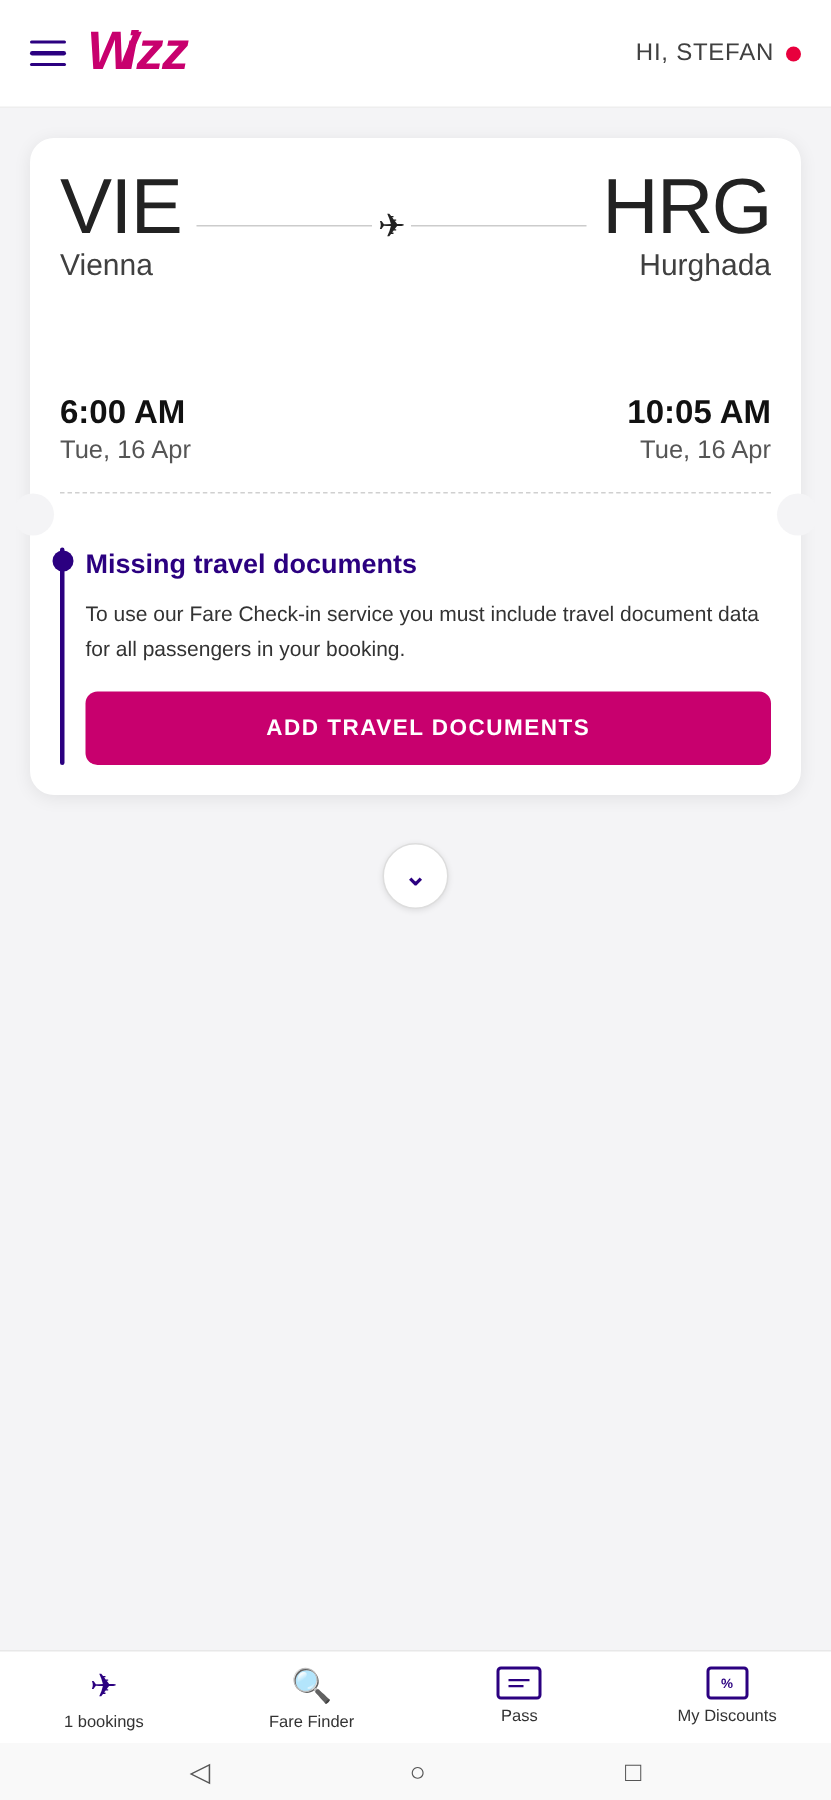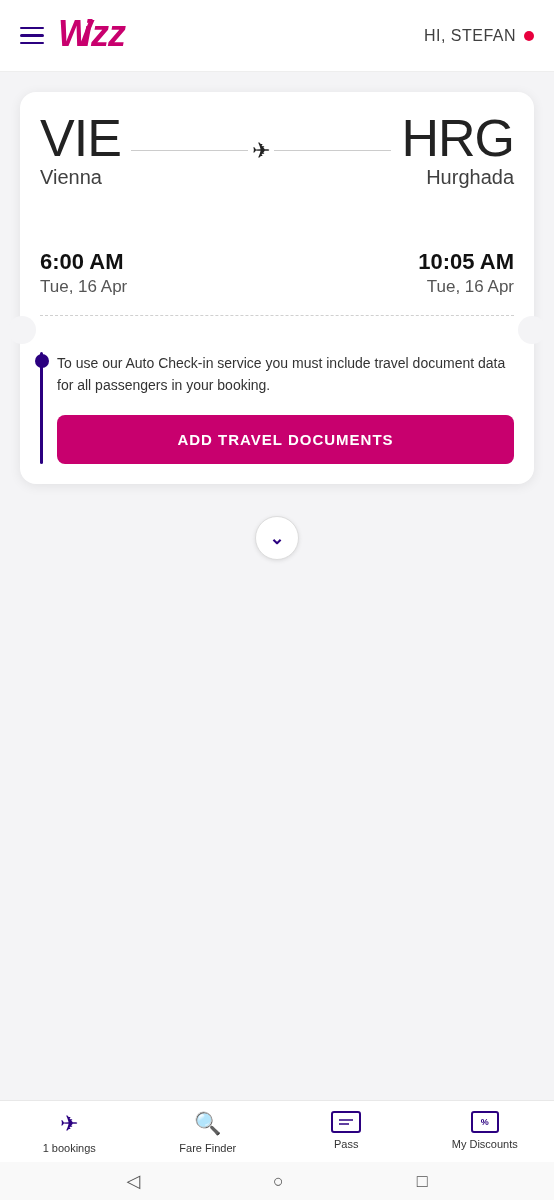--- a/index.html
+++ b/index.html
@@ -98,21 +98,21 @@
     }
     .flight-meta-item.right {
       text-align: right;
     }
 
     
     .airport-row {
       display: flex;
       align-items: center;
       justify-content: space-between;
-      margin-bottom: 12px;
+      margin-bottom: 25px;
     }
     .airport-code {
       font-size: 52px;
       font-weight: 300;
       color: #222;
       letter-spacing: -1px;
       line-height: 1;
     }
     .airport-name {
       font-size: 20px;
@@ -391,21 +391,22 @@
       </div>
     </div>
 
     <div class="card-notch"></div>
 
     <div class="alert-section">
       <div class="alert-line">
         <div class="alert-dot"></div>
       </div>
       <div class="alert-content">
-        <div class="alert-body">To use our Auto Check-in service you must include travel document data for all passengers in your booking.</div>
+        <div class="alert-title">Missing travel documents</div>
+        <div class="alert-body">To use our Fare Check-in service you must include travel document data for all passengers in your booking.</div>
         <button class="btn-travel-docs">ADD TRAVEL DOCUMENTS</button>
       </div>
     </div>
 
   </div>
 
 
   <div class="scroll-indicator">
     <div class="scroll-circle">
       <span class="chevron-down">⌄</span>

